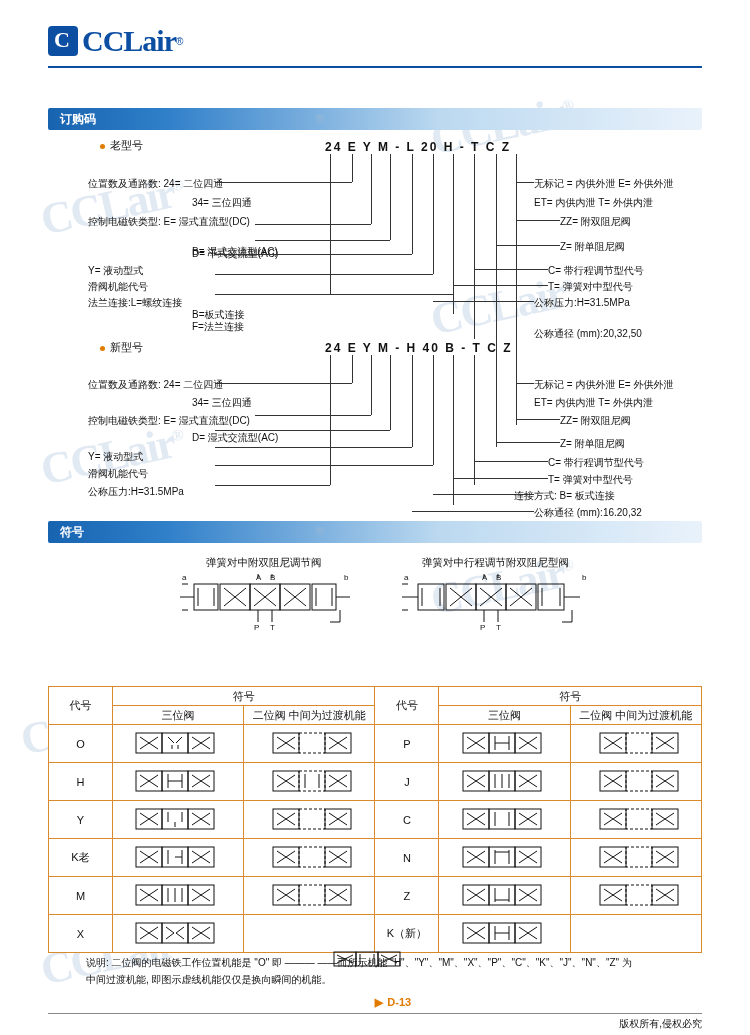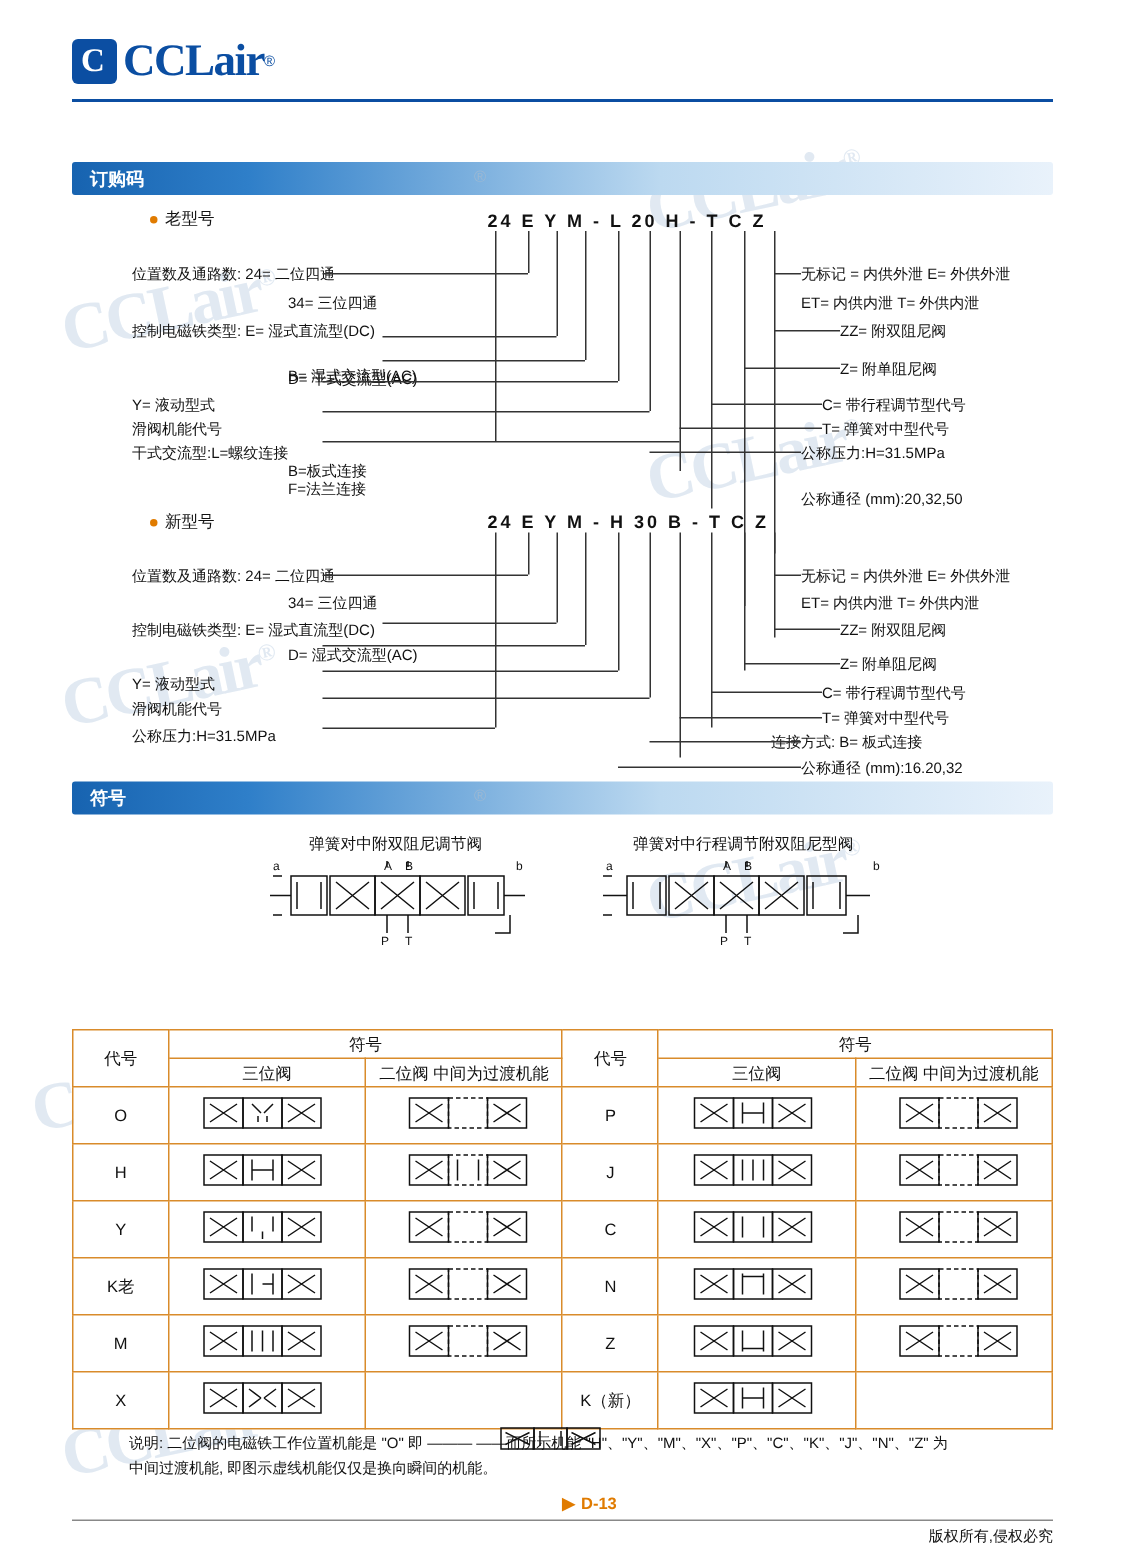--- a/index.html
+++ b/index.html
@@ -152,21 +152,21 @@
   <div class="lead v" style="left:496px; top:154px; height:250px;"></div>
   <div class="lead v" style="left:516px; top:154px; height:215px;"></div>
 
   <div class="ann" style="left:88px; top:177px;">位置数及通路数: 24= 二位四通</div>
   <div class="ann" style="left:192px; top:196px;">34= 三位四通</div>
   <div class="ann" style="left:88px; top:215px;">控制电磁铁类型: E= 湿式直流型(DC)</div>
   <div class="ann" style="left:192px; top:245px;text-align:right;">B= 湿式交流型(AC)</div>
   <div class="ann" style="left:192px; top:247px;">D= 干式交流型(AC)</div>
   <div class="ann" style="left:88px; top:264px;">Y= 液动型式</div>
   <div class="ann" style="left:88px; top:280px;">滑阀机能代号</div>
-  <div class="ann" style="left:88px; top:296px;">干式交流型:L=螺纹连接</div>
+  <div class="ann" style="left:88px; top:296px;">法兰连接:L=螺纹连接</div>
   <div class="ann" style="left:192px; top:308px;">B=板式连接</div>
   <div class="ann" style="left:192px; top:320px;">F=法兰连接</div>
 
   <div class="lead h" style="left:215px; top:182px; width:137px;"></div>
   <div class="lead h" style="left:255px; top:224px; width:116px;"></div>
   <div class="lead h" style="left:255px; top:240px; width:135px;"></div>
   <div class="lead h" style="left:215px; top:254px; width:197px;"></div>
   <div class="lead h" style="left:215px; top:274px; width:218px;"></div>
   <div class="lead h" style="left:215px; top:294px; width:238px;"></div>
 
@@ -182,21 +182,21 @@
   <div class="lead h" style="left:516px; top:182px; width:18px;"></div>
   <div class="lead h" style="left:516px; top:220px; width:44px;"></div>
   <div class="lead h" style="left:496px; top:245px; width:64px;"></div>
   <div class="lead h" style="left:474px; top:269px; width:74px;"></div>
   <div class="lead h" style="left:453px; top:285px; width:95px;"></div>
   <div class="lead h" style="left:433px; top:301px; width:101px;"></div>
 
   <div class="bullet-label" style="left:100px; top:340px;">
     <span class="dot"></span><span>新型号</span>
   </div>
-  <div class="code-line" style="left:325px; top:341px;">24 E Y M - H 30 B - T C Z</div>
+  <div class="code-line" style="left:325px; top:341px;">24 E Y M - H 40 B - T C Z</div>
 
   <div class="lead v" style="left:330px; top:355px; height:130px;"></div>
   <div class="lead v" style="left:352px; top:355px; height:28px;"></div>
   <div class="lead v" style="left:371px; top:355px; height:60px;"></div>
   <div class="lead v" style="left:390px; top:355px; height:75px;"></div>
   <div class="lead v" style="left:412px; top:355px; height:92px;"></div>
   <div class="lead v" style="left:433px; top:355px; height:110px;"></div>
   <div class="lead v" style="left:453px; top:355px; height:150px;"></div>
   <div class="lead v" style="left:474px; top:355px; height:130px;"></div>
   <div class="lead v" style="left:496px; top:355px; height:92px;"></div>

